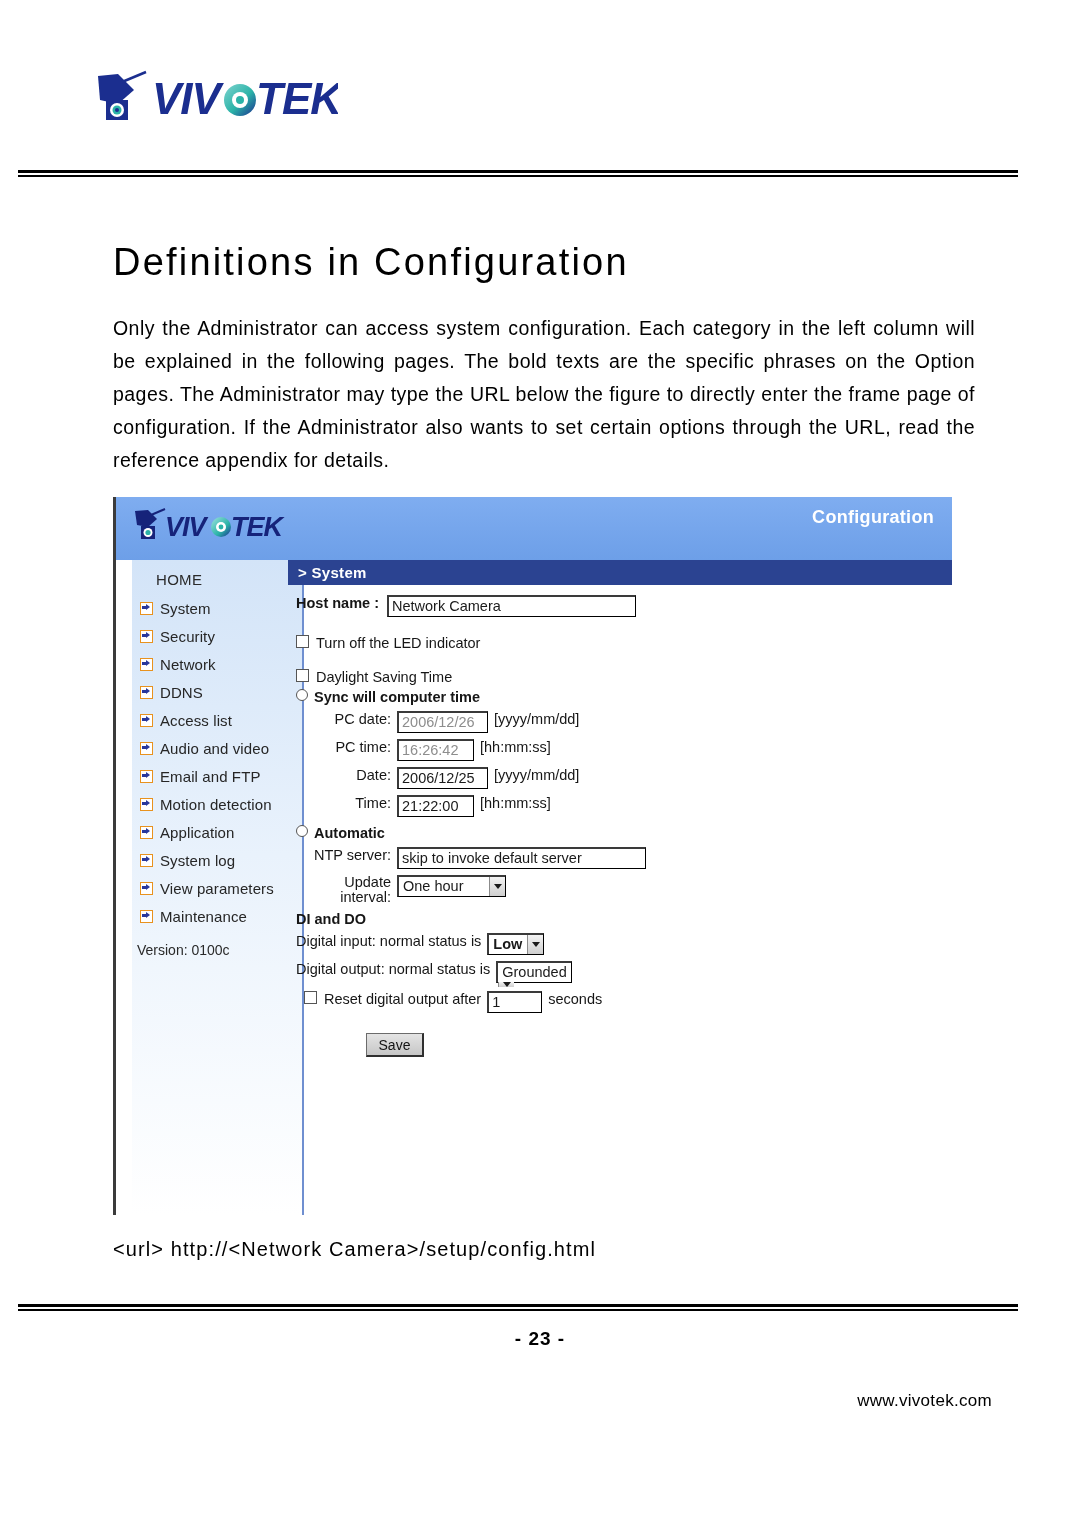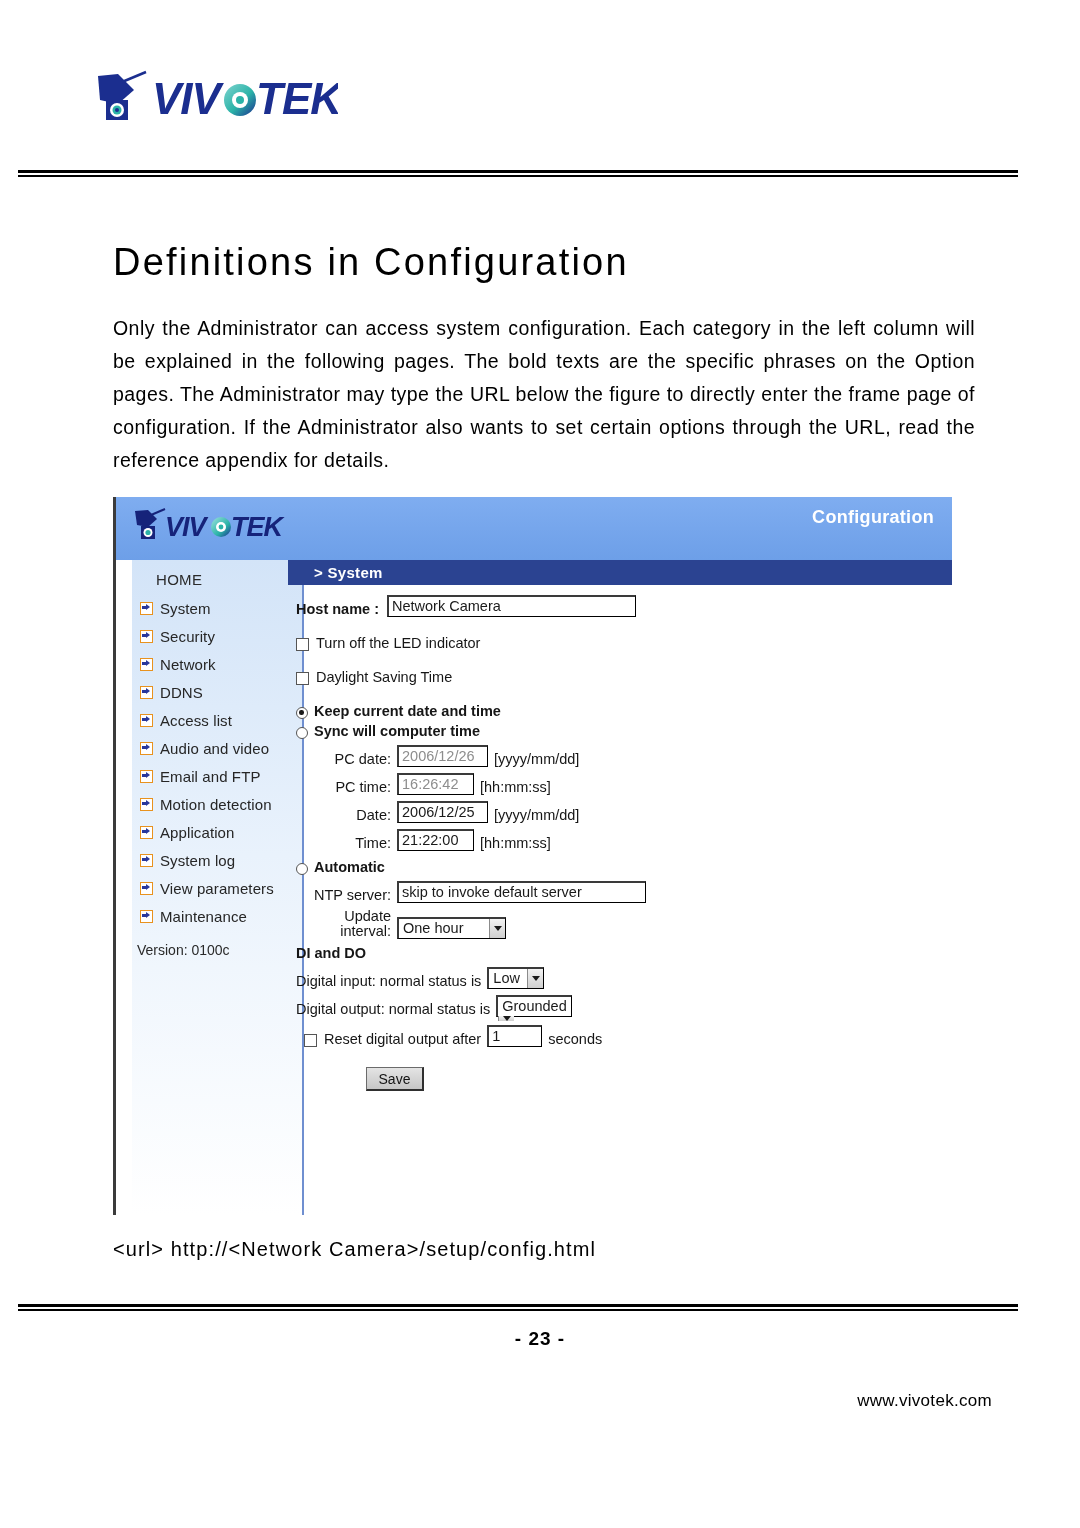--- a/index.html
+++ b/index.html
@@ -171,33 +171,33 @@
     left: 172px;
     top: 0;
     right: 0;
     bottom: 0;
   }
   .crumb-bar {
     height: 25px;
     background: #2b4391;
     display: flex;
     align-items: center;
-    padding-left: 26px;
+    padding-left: 10px;
     color: #ffffff;
     font-size: 15px;
     font-weight: bold;
     letter-spacing: 0.3px;
   }
   .fig-content {
     padding: 10px 0 0 8px;
     font-size: 14.5px;
     color: #161616;
   }
 
-  .row { display: flex; align-items: flex-end; }
+  .row { display: flex; align-items: flex-start; }
   .bold { font-weight: bold; }
 
   
   .tin {
     border: 1px solid #000;
     border-top: 2px solid #3a3a3a;
     border-left: 2px solid #3a3a3a;
     background: #ffffff;
     height: 19px;
     line-height: 19px;
@@ -482,24 +482,20 @@
           <span class="cb"></span>
           <span>Turn off the LED indicator</span>
         </div>
 
         <div class="row mt18">
           <span class="cb"></span>
           <span>Daylight Saving Time</span>
         </div>
 
 
-        <div class="row mt18">
-          <span class="rb on"></span>
-          <span class="bold">Keep current date and time</span>
-        </div>
 
         <div class="row mt4">
           <span class="rb"></span>
           <span class="bold">Sync will computer time</span>
         </div>
 
         <div class="row mt6">
           <span class="lbl-r" style="width:95px;">PC date:</span>
           <span class="tin dim" style="width:82px; margin-left:6px;">2006/12/26</span>
           <span class="unit">[yyyy/mm/dd]</span>
@@ -545,21 +541,21 @@
                 <i></i>
               </span>
           </span>
         </div>
 
         <div class="bold mt6" style="font-size:14.5px;">DI and DO</div>
 
         <div class="row mt6">
           <span>Digital input: normal status is</span>
           <span class="sel" style="margin-left:6px;">
-            <span class="sel-txt" style="min-width:30px;">Low</span>
+            <span class="sel-txt" style="min-width:30px;font-weight:bold;">Low</span>
             <span class="sel-btn">
                 <i></i>
               </span>
           </span>
         </div>
 
         <div class="row mt6">
           <span>Digital output: normal status is</span>
           <span class="sel" style="margin-left:6px;flex-direction:column;">
             <span class="sel-txt" style="min-width:62px;">Grounded</span>

